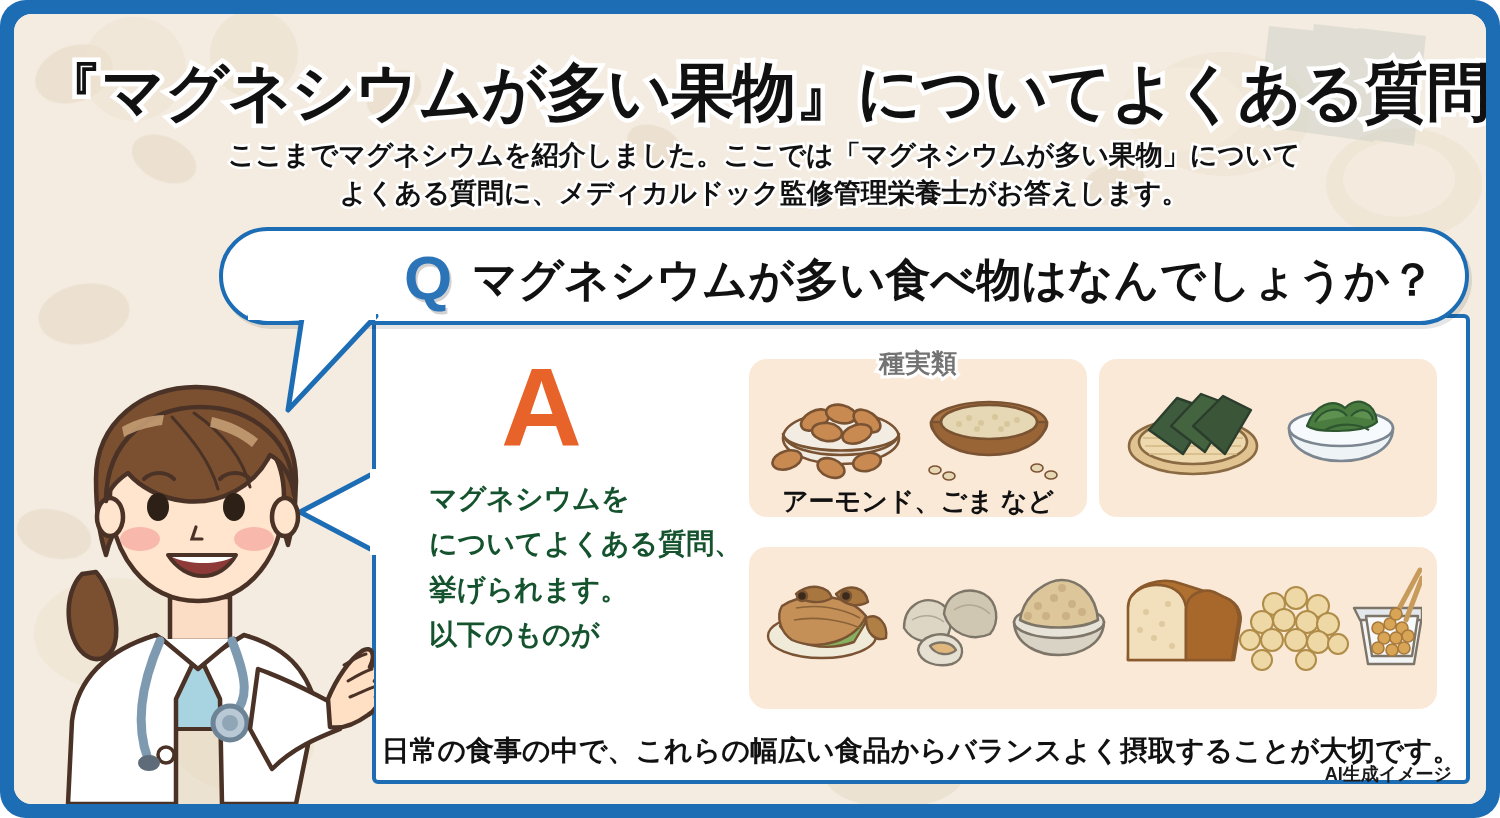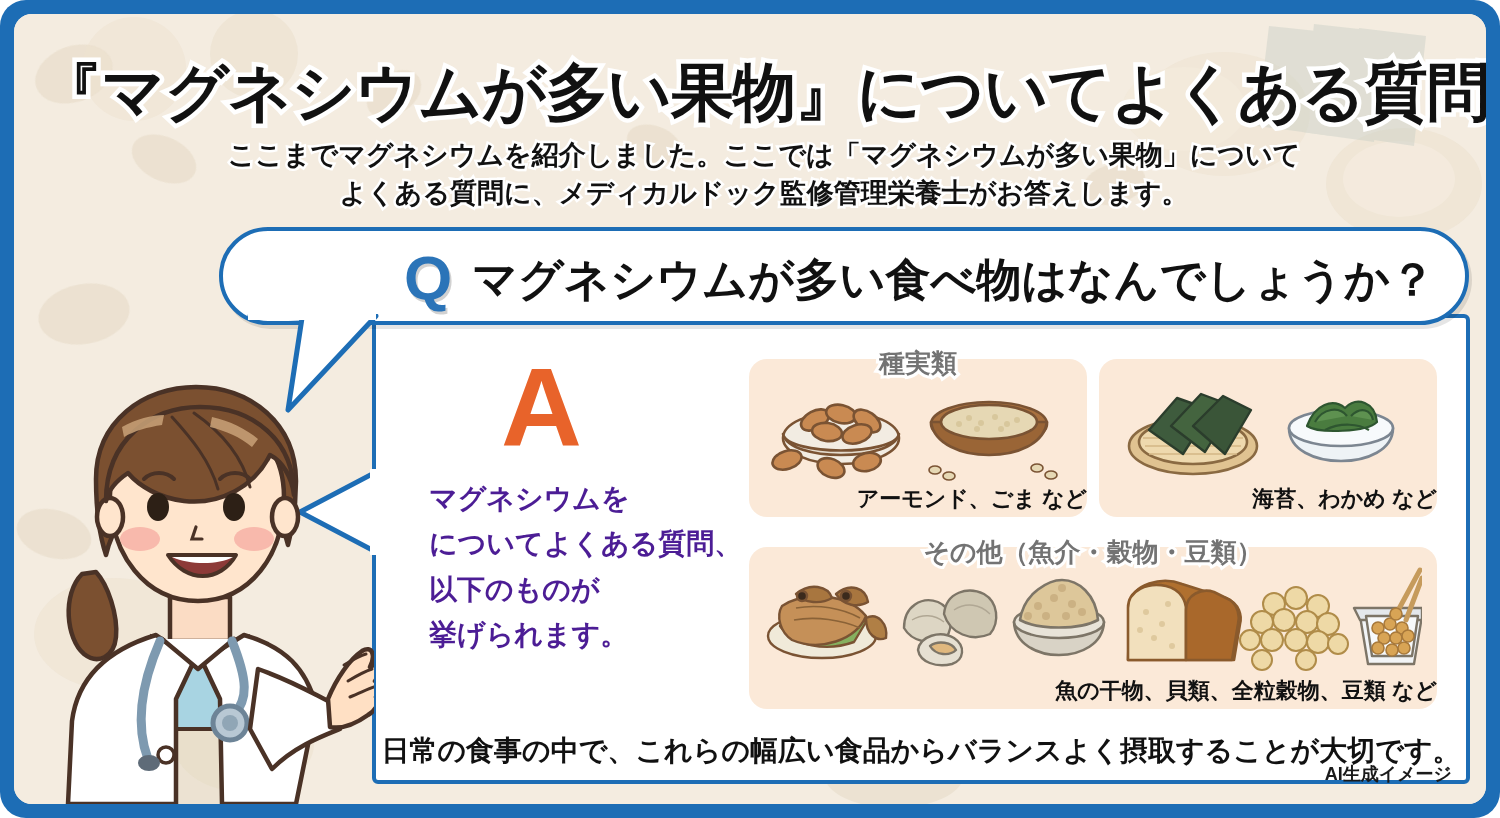--- a/index.html
+++ b/index.html
@@ -110,21 +110,21 @@
     font-weight: 900;
     color: #e8632a;
     line-height: 1;
   }
   #a-text {
     position: absolute;
     left: 415px; top: 462px;
     font-size: 28px;
     font-weight: 700;
     line-height: 1.62;
-    color: #4c1d95;
+    color: #14532d;
     white-space: nowrap;
   }
   #a-text span { display:block; }
 
   
   .card {
     position: absolute;
     background: #fbe9d8;
     border-radius: 18px;
   }
@@ -142,22 +142,22 @@
     paint-order: stroke fill;
     white-space: nowrap;
     z-index: 5;
   }
   #t-seeds   { left: 735px; top: 332px; width: 338px; }
   #t-seaweed { left: 1085px; top: 332px; width: 338px; }
   #t-other   { left: 735px; top: 521px; width: 688px; }
 
   .card-cap {
     position: absolute;
-    text-align: right;
-    font-size: 22px;
+    text-align: center;
+    font-size: 26px;
     font-weight: 800;
     color: #111111;
     white-space: nowrap;
     z-index: 5;
   }
   #c-seeds   { left: 735px; top: 470px; width: 338px; }
   #c-seaweed { left: 1085px; top: 470px; width: 338px; }
   #c-other   { left: 735px; top: 662px; width: 688px; }
 
   .card-art { position:absolute; z-index:3; }
@@ -313,22 +313,22 @@
       <path d="M6 2 L132 2 L44 96 L58 4 Z" fill="#ffffff" stroke="#1d6db5" stroke-width="5" stroke-linejoin="round" stroke-linecap="round"></path>
       <rect x="4" y="0" width="128" height="6" fill="#ffffff"></rect>
     </svg>
     <div id="q-letter">Q</div>
     <div id="q-text">マグネシウムが多い食べ物はなんでしょうか？</div>
 
     <div id="a-letter">A</div>
     <div id="a-text">
       <span>マグネシウムを</span>
       <span>についてよくある質問、</span>
+      <span>挙げられます。</span>
       <span>以下のものが</span>
-      <span>挙げられます。</span>
     </div>
 
     <div class="card" id="card-seeds"></div>
     <svg class="card-art" style="left:755px; top:362px; width:300px; height:108px;" viewBox="0 0 300 108">
 
       <g stroke="#7a5333" stroke-width="2.6" stroke-linejoin="round">
         <ellipse cx="72" cy="62" rx="58" ry="26" fill="#f2ece2"></ellipse>
         <path d="M14 58 C20 86 124 86 130 58 C124 80 20 80 14 58 Z" fill="#e4dbcd"></path>
         <g fill="#c98a52">
           <ellipse cx="46" cy="44" rx="15" ry="9" transform="rotate(-28 46 44)"></ellipse>
@@ -389,21 +389,20 @@
         <path d="M170 52 C170 96 274 96 274 52 Z" fill="#eef3f6"></path>
         <ellipse cx="222" cy="52" rx="52" ry="18" fill="#f7fafc"></ellipse>
       </g>
       <g stroke="#2e5630" stroke-width="2.2" stroke-linejoin="round" fill="#4a7c3f">
         <path d="M188 50 C196 28 214 22 226 32 C238 20 256 26 258 46 C248 56 200 58 188 50 Z"></path>
         <path d="M196 46 C204 32 220 30 228 40" fill="#5e9150"></path>
         <path d="M232 40 C242 30 252 34 254 44" fill="#5e9150"></path>
         <path d="M206 54 C222 46 240 48 250 54" fill="none" stroke="#2e5630"></path>
       </g>
     </svg>
-    <div class="card-cap" id="c-seaweed">海苔、わかめ など</div>
 
     <div class="card" id="card-other"></div>
     <svg class="card-art" style="left:748px; top:550px; width:660px; height:112px;" viewBox="0 0 660 112">
 
       <g stroke="#7a5333" stroke-width="2.4" stroke-linejoin="round">
         <ellipse cx="60" cy="72" rx="54" ry="22" fill="#f0ead9"></ellipse>
         <path d="M18 62 C40 46 76 44 104 58 L92 78 C64 88 32 82 18 62 Z" fill="#86b05f"></path>
         <path d="M20 42 C44 26 86 30 104 52 C94 76 58 88 30 76 C18 68 14 52 20 42 Z" fill="#c59058"></path>
         <path d="M34 30 C48 18 66 22 70 34 C60 40 42 40 34 30 Z" fill="#a8763f"></path>
         <path d="M74 30 C88 18 104 24 106 38 C96 44 82 42 74 30 Z" fill="#a8763f"></path>
@@ -489,20 +488,18 @@
         <circle cx="616" cy="84" r="6"></circle>
           <circle cx="630" cy="86" r="6"></circle>
         <circle cx="642" cy="84" r="6"></circle>
       </g>
       <g stroke="#c69b5c" stroke-width="5" stroke-linecap="round">
         <path d="M632 54 L658 6"></path>
           <path d="M644 56 L660 14"></path>
       </g>
       <circle cx="634" cy="50" r="6" fill="#d8a455" stroke="#a8793a" stroke-width="1.6"></circle>
     </svg>
-    <div class="card-title" id="t-other">その他（魚介・穀物・豆類）</div>
-    <div class="card-cap" id="c-other">魚の干物、貝類、全粒穀物、豆類 など</div>
 
     <div id="footer-note">日常の食事の中で、これらの幅広い食品からバランスよく摂取することが大切です。</div>
     <div id="ai-credit">AI生成イメージ</div>
 
   </div>
 </div>
 
 </body></html>

